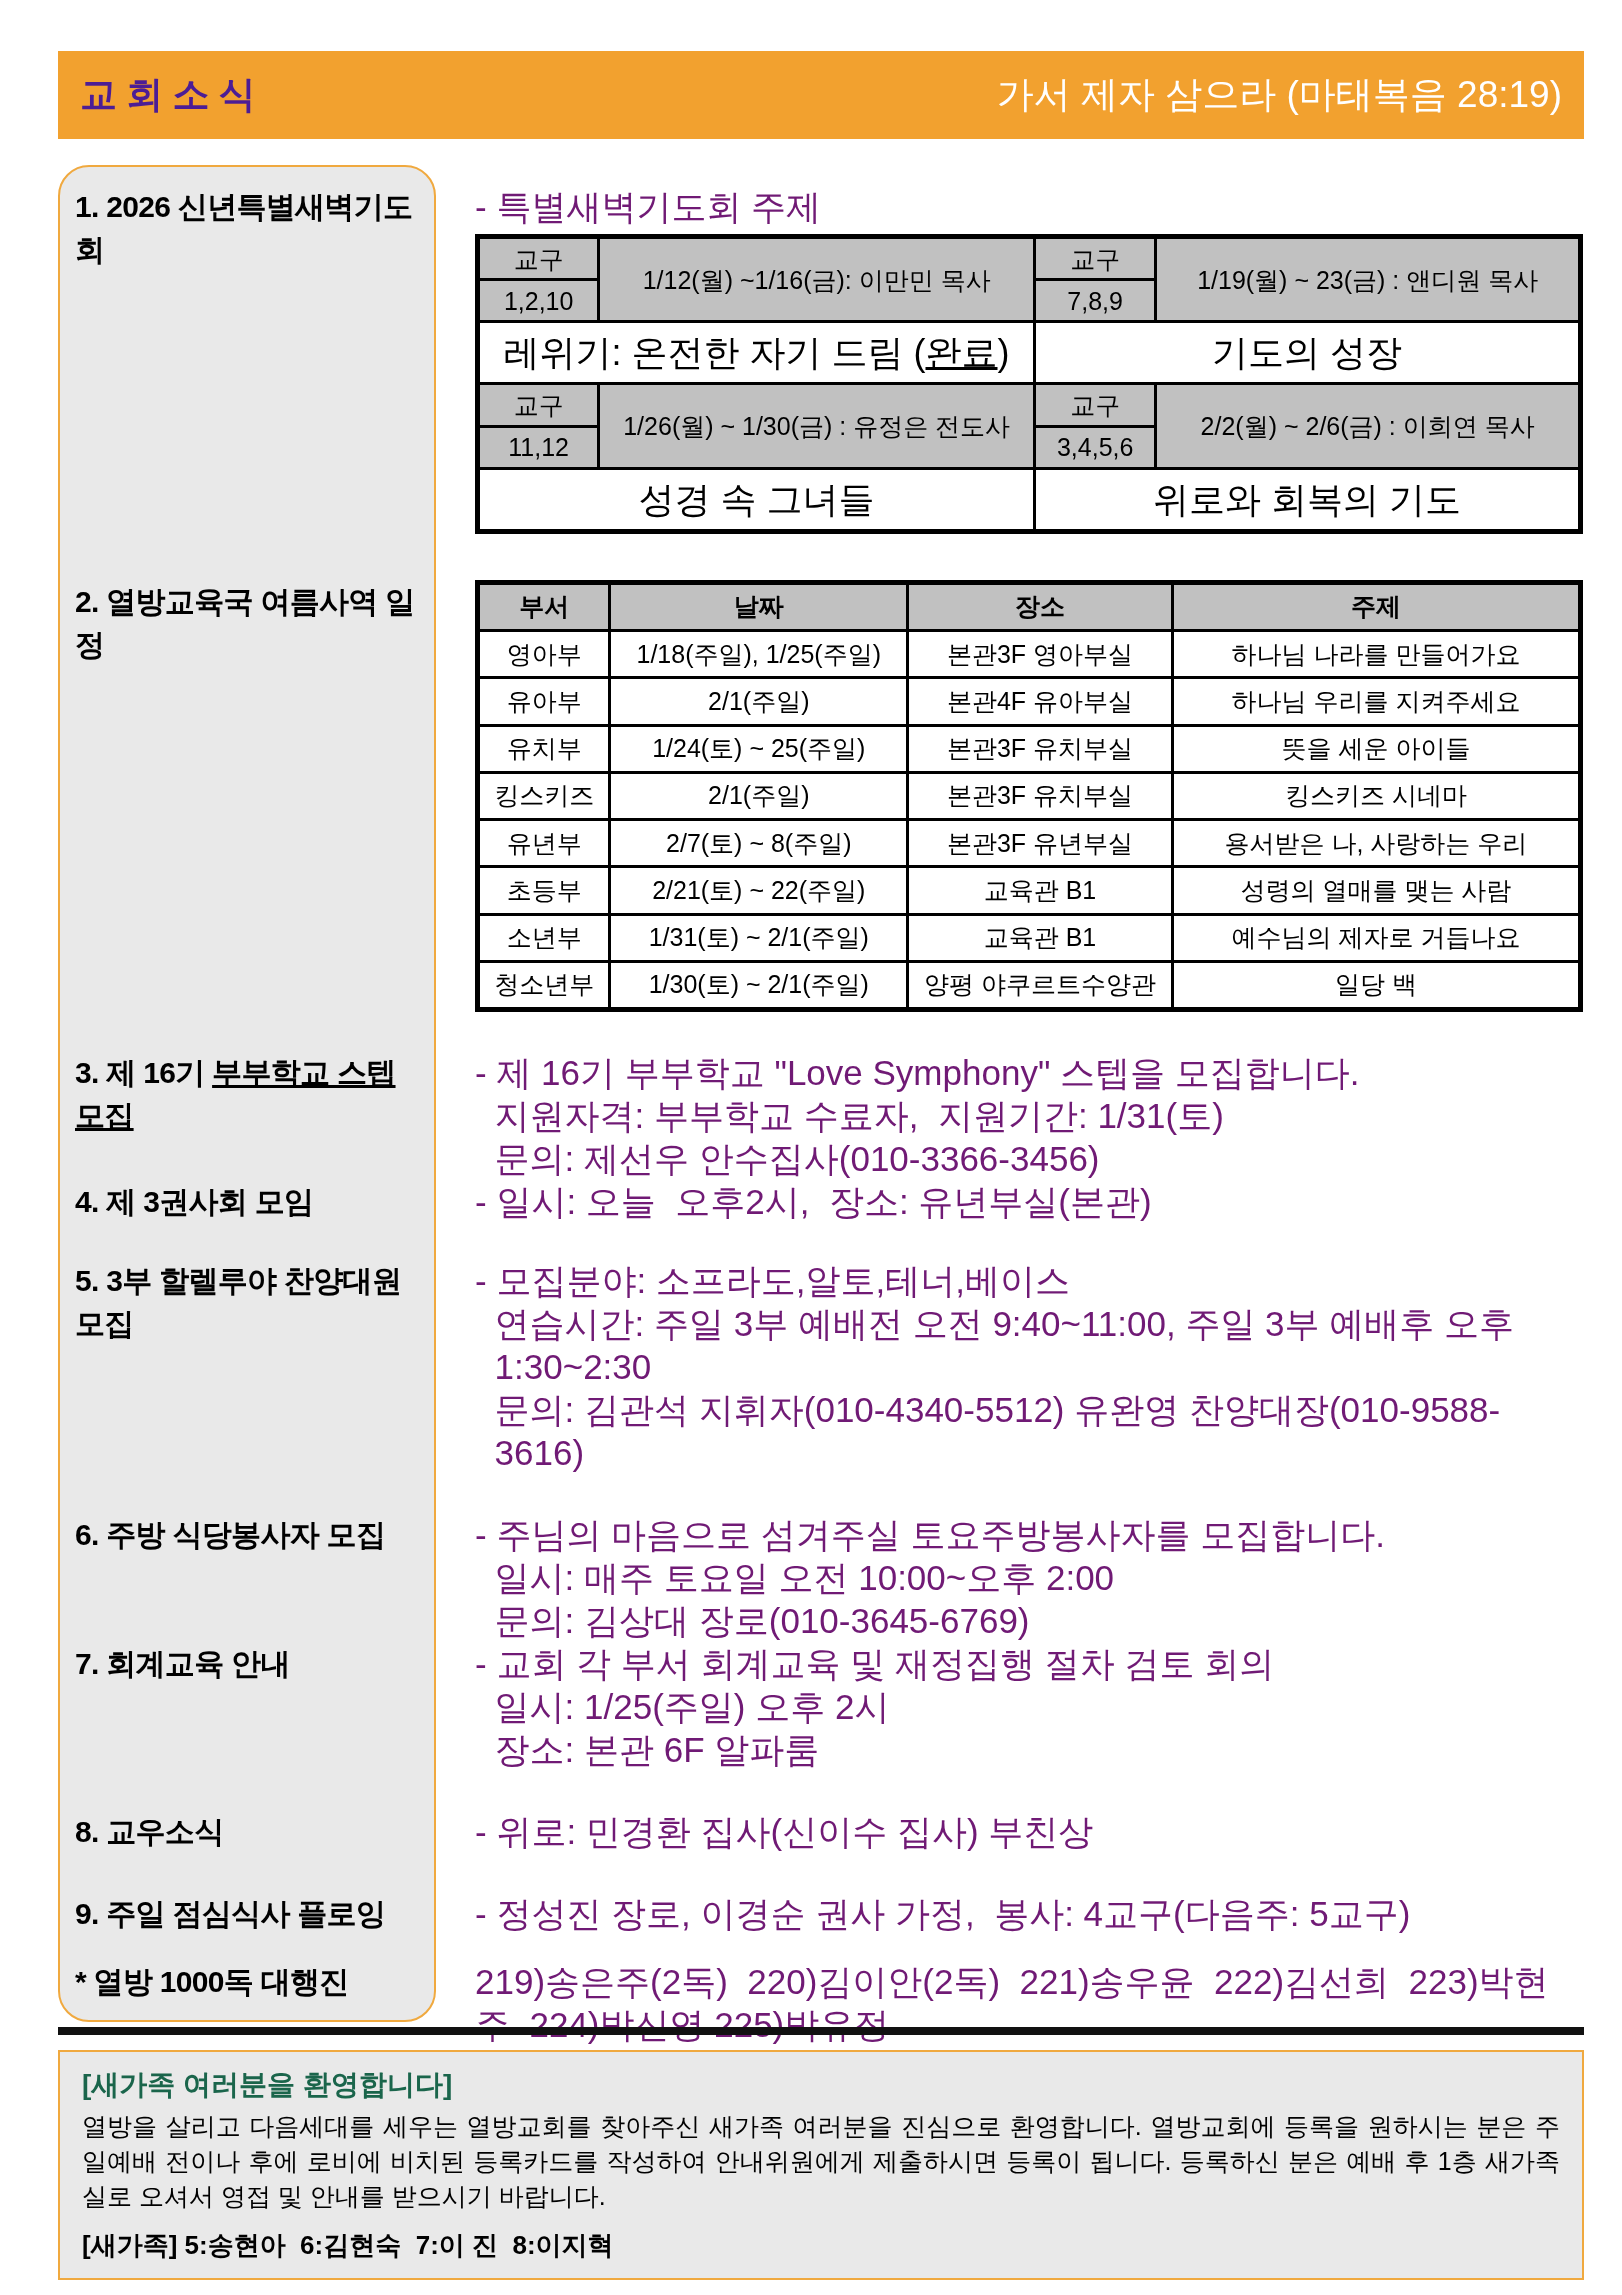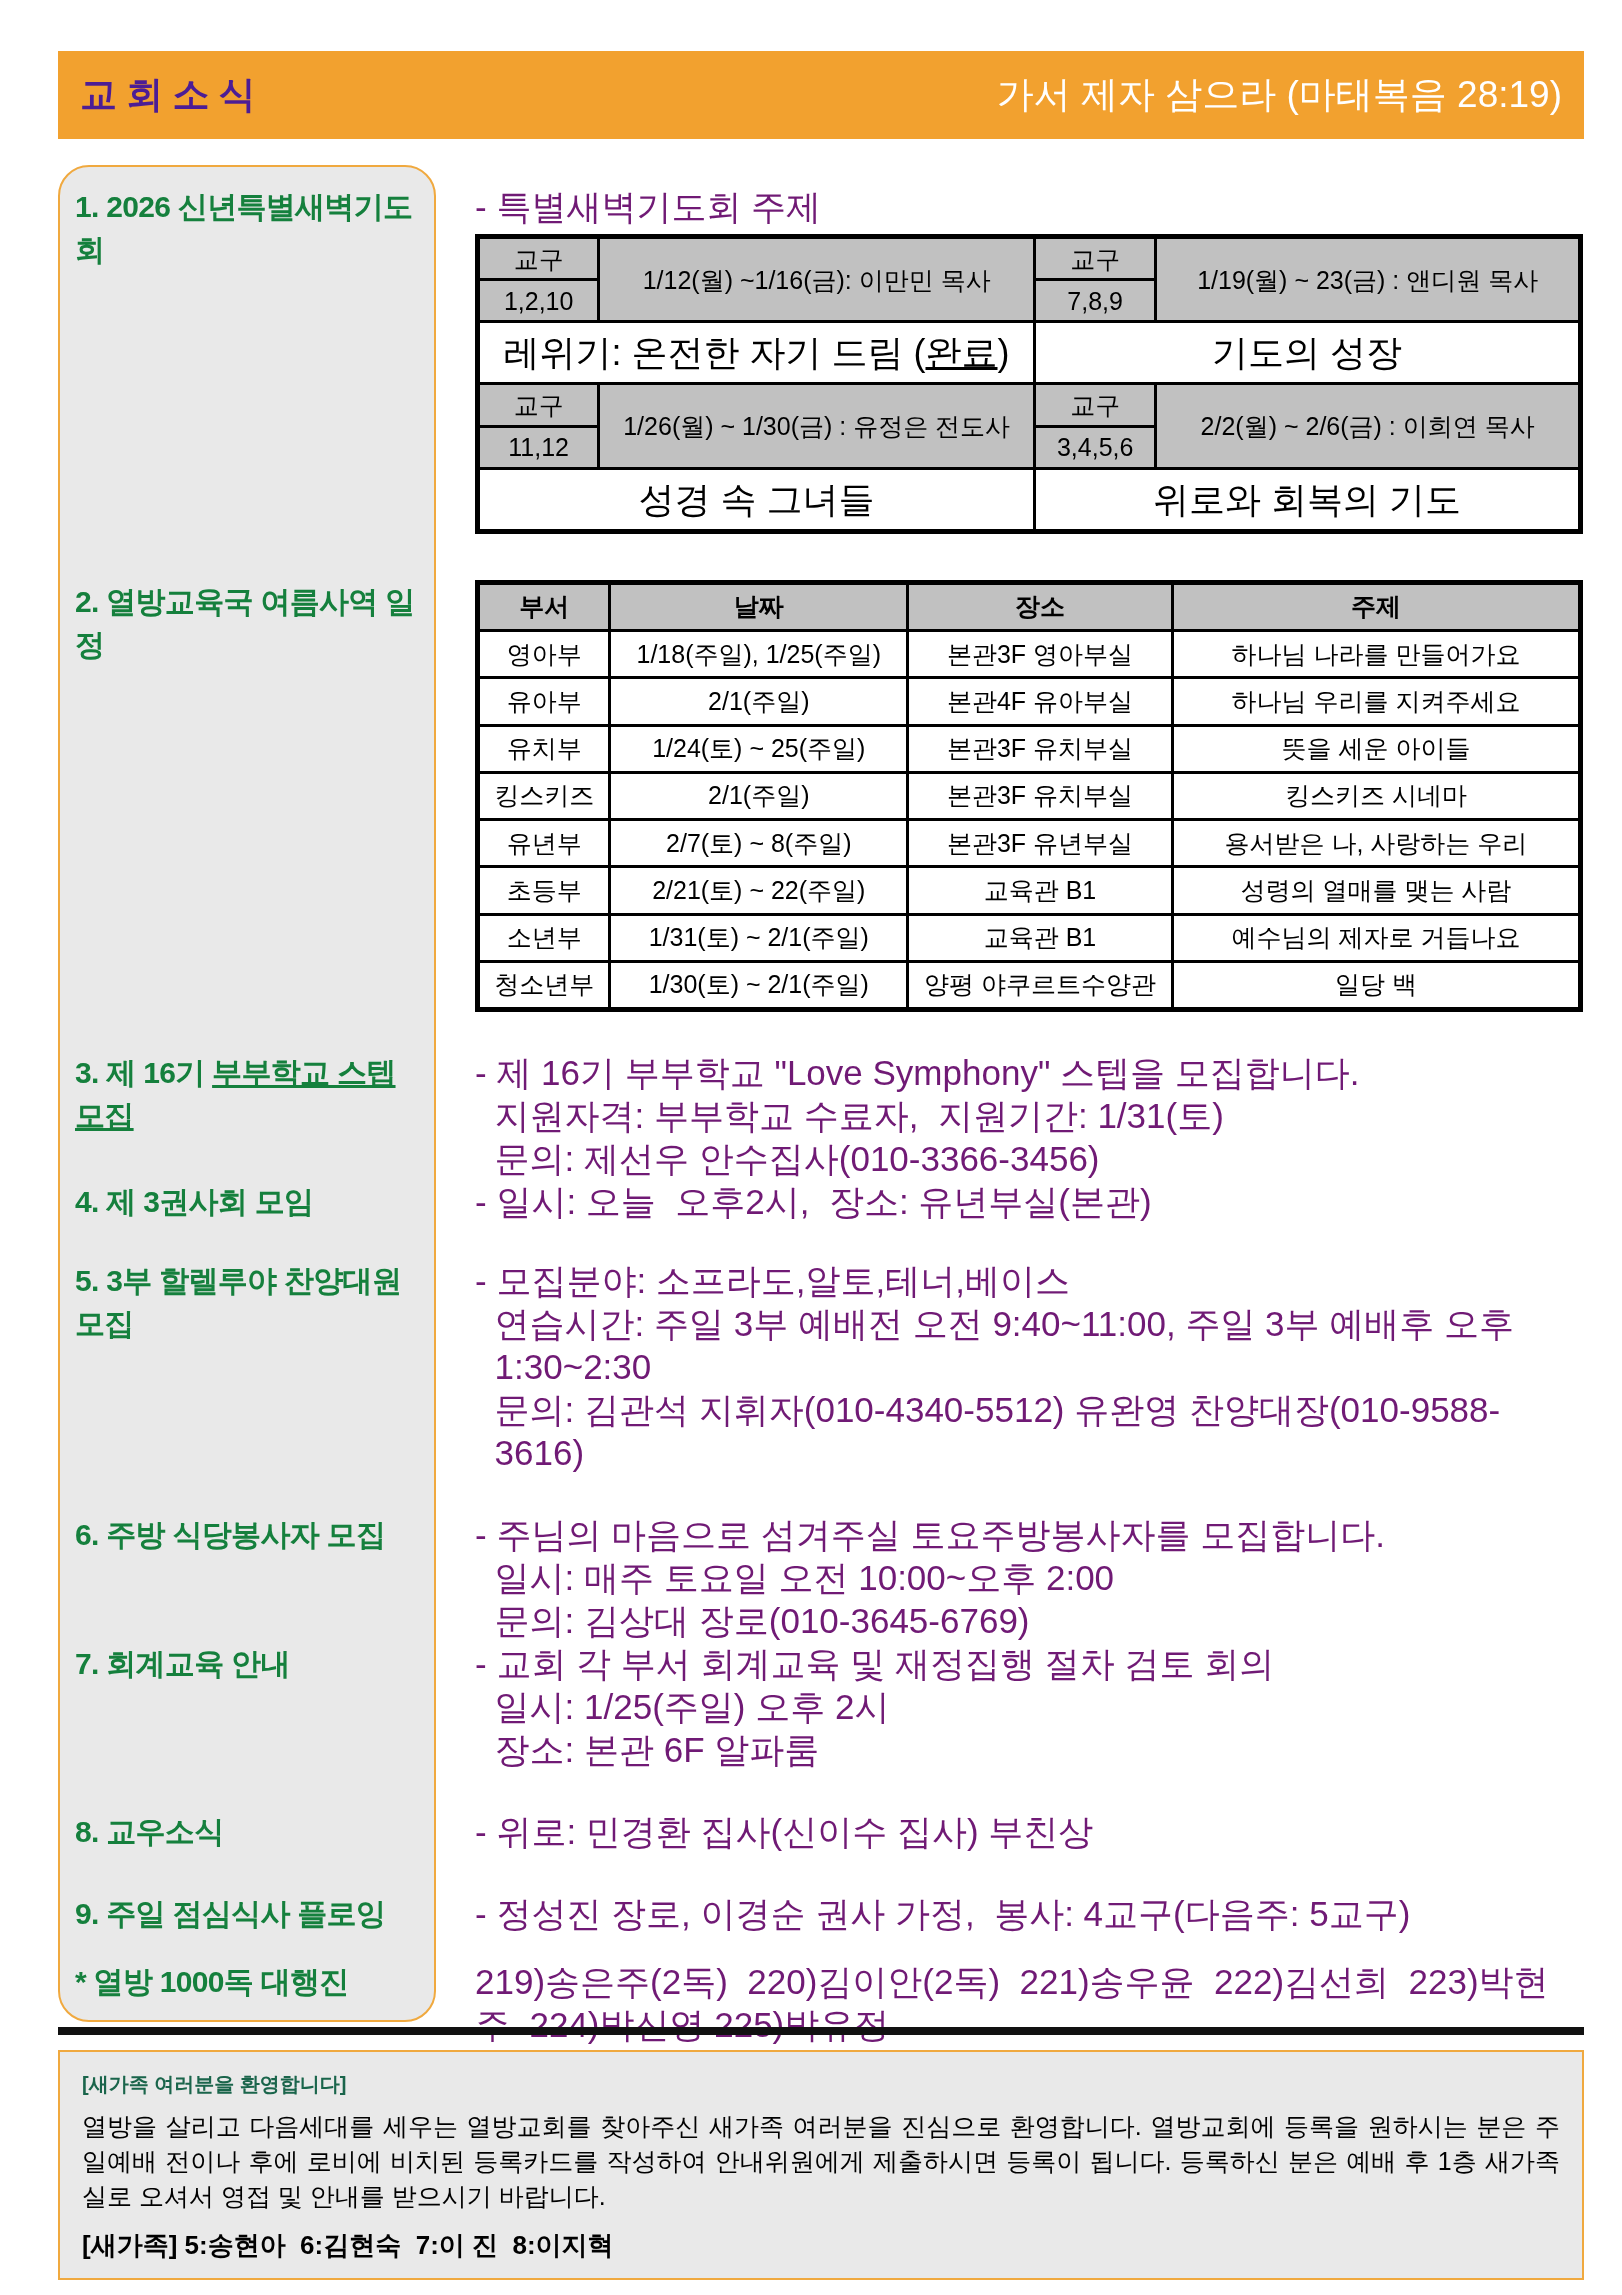--- a/index.html
+++ b/index.html
@@ -12,41 +12,41 @@
   .header-title{color:#4c1d95;font-size:37px;font-weight:bold;letter-spacing:9.2px;}
   .header-verse{color:#ffffff;font-size:37px;letter-spacing:0px;}
   
   .main{position:absolute;left:58px;top:165px;width:1526px;}
   .sidebar-panel{position:absolute;left:0;top:0;width:378px;height:1857px;
         background:#E9E9E9;border:2.6px solid #F0A93F;border-radius:31px;box-sizing:border-box;}
   .sections{position:relative;padding-top:19.6px;}
   .sec{display:flex;align-items:flex-start;}
   .sec-left{width:378px;box-sizing:border-box;padding:0 11.8px 0 17px;flex:none;}
   .sec-right{margin-left:39px;width:1108px;flex:none;}
-  .sec-title{color:#15803d;font-size:30px;font-weight:bold;line-height:43px;letter-spacing:-0.7px;}
+  .sec-title{color:#000000;font-size:30px;font-weight:bold;line-height:43px;letter-spacing:-0.7px;}
   .u{text-decoration:underline;}
   .line{font-size:35px;line-height:43px;color:#701a75;white-space:pre-wrap;}
   .line.cont{padding-left:19.6px;}
   
   table{border-collapse:collapse;width:100%;table-layout:fixed;border:5.2px solid #000;}
   td,th{border:3.9px solid #000;text-align:center;vertical-align:middle;color:#000;
         overflow:hidden;}
   .prayer-table{margin-top:6.5px;}
   .prayer-table td{font-size:25px;line-height:1.2;}
   .cell-gray{background:#C1C1C1;}
   .prayer-table .sub td{padding:2.6px 3.9px;height:34px;}
   .prayer-table .theme td{padding:7.9px 3.9px;background:#ffffff;font-size:36px;}
   .summer-table th{background:#C1C1C1;font-size:25px;font-weight:bold;padding:6.5px 5.2px;line-height:1.25;}
   .summer-table td{background:#ffffff;font-size:25px;padding:6.5px 5.2px;line-height:1.25;}
   
   .divider-line{position:absolute;left:58px;top:2027px;width:1526px;height:7.9px;background:#111;}
   .welcome-box{position:absolute;left:58px;top:2050px;width:1526px;height:230px;
         background:#E9E9E9;border:2.6px solid #F0A93F;box-sizing:border-box;
         padding:13px 22px;}
-  .welcome-title{color:#1A654B;font-size:20px;font-weight:bold;line-height:39px;margin-bottom:5.2px;}
+  .welcome-title{color:#1A654B;font-size:28px;font-weight:bold;line-height:39px;margin-bottom:5.2px;}
   .welcome-body{font-size:25px;line-height:35px;text-align:justify;color:#000;}
   .welcome-newcomers{font-size:26px;font-weight:bold;margin-top:14px;color:#000;white-space:pre-wrap;}
 </style>
 </head>
 <body>
 
 <div class="page">
 
   <div class="header-bar">
     <span class="header-title">교회소식</span>

